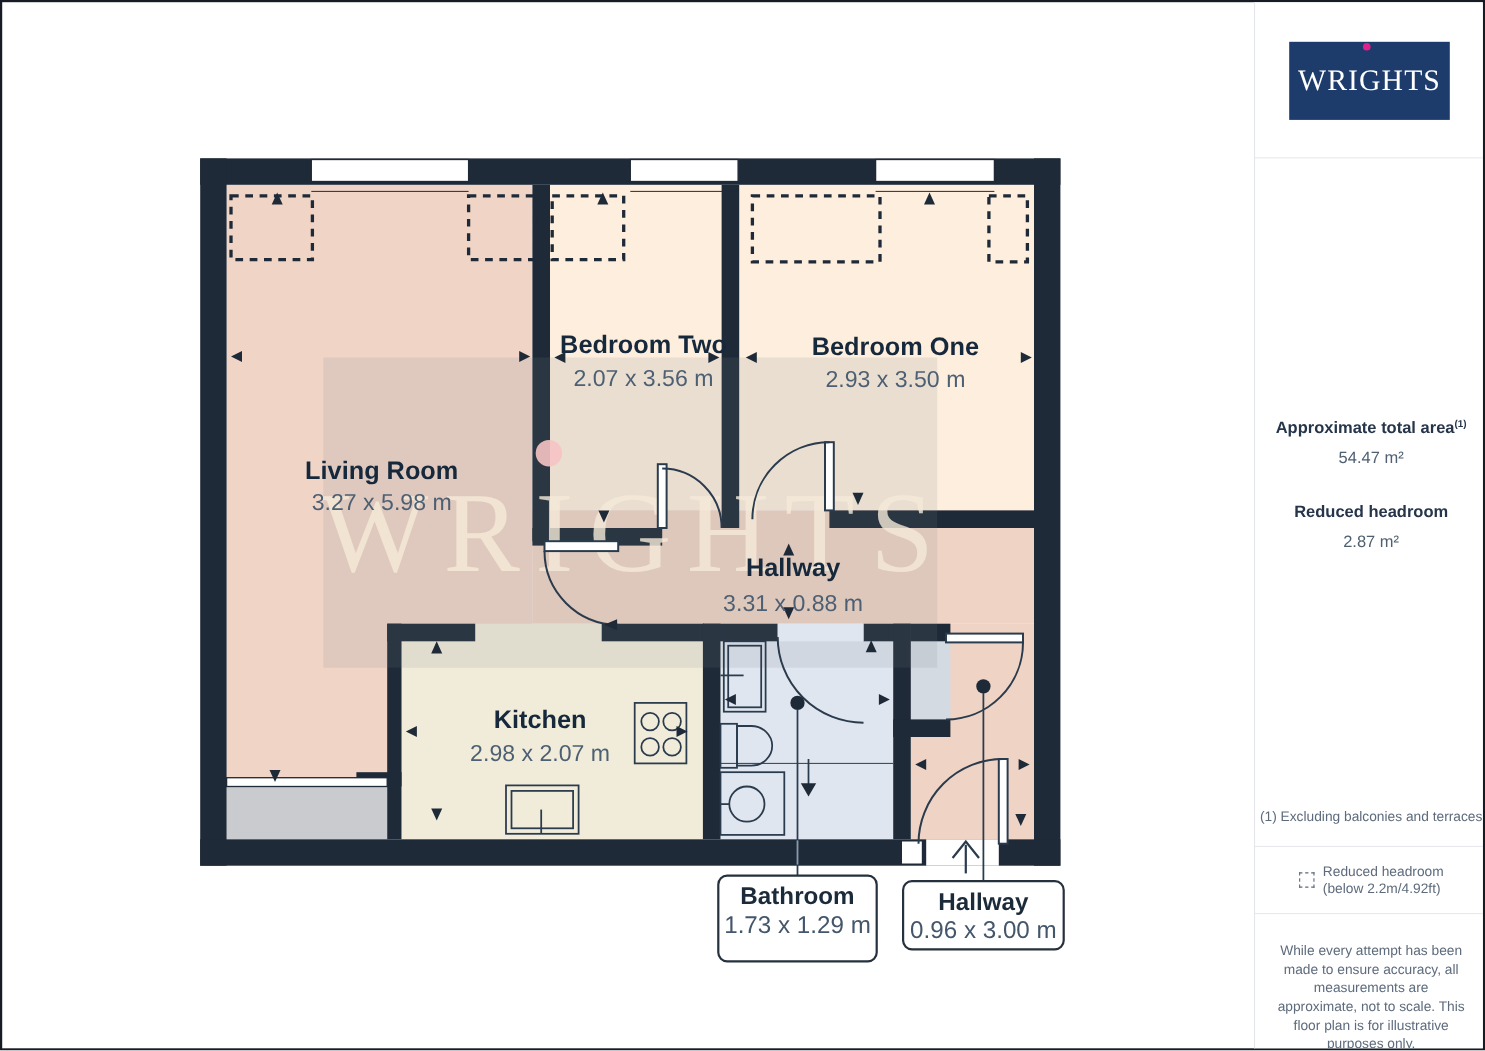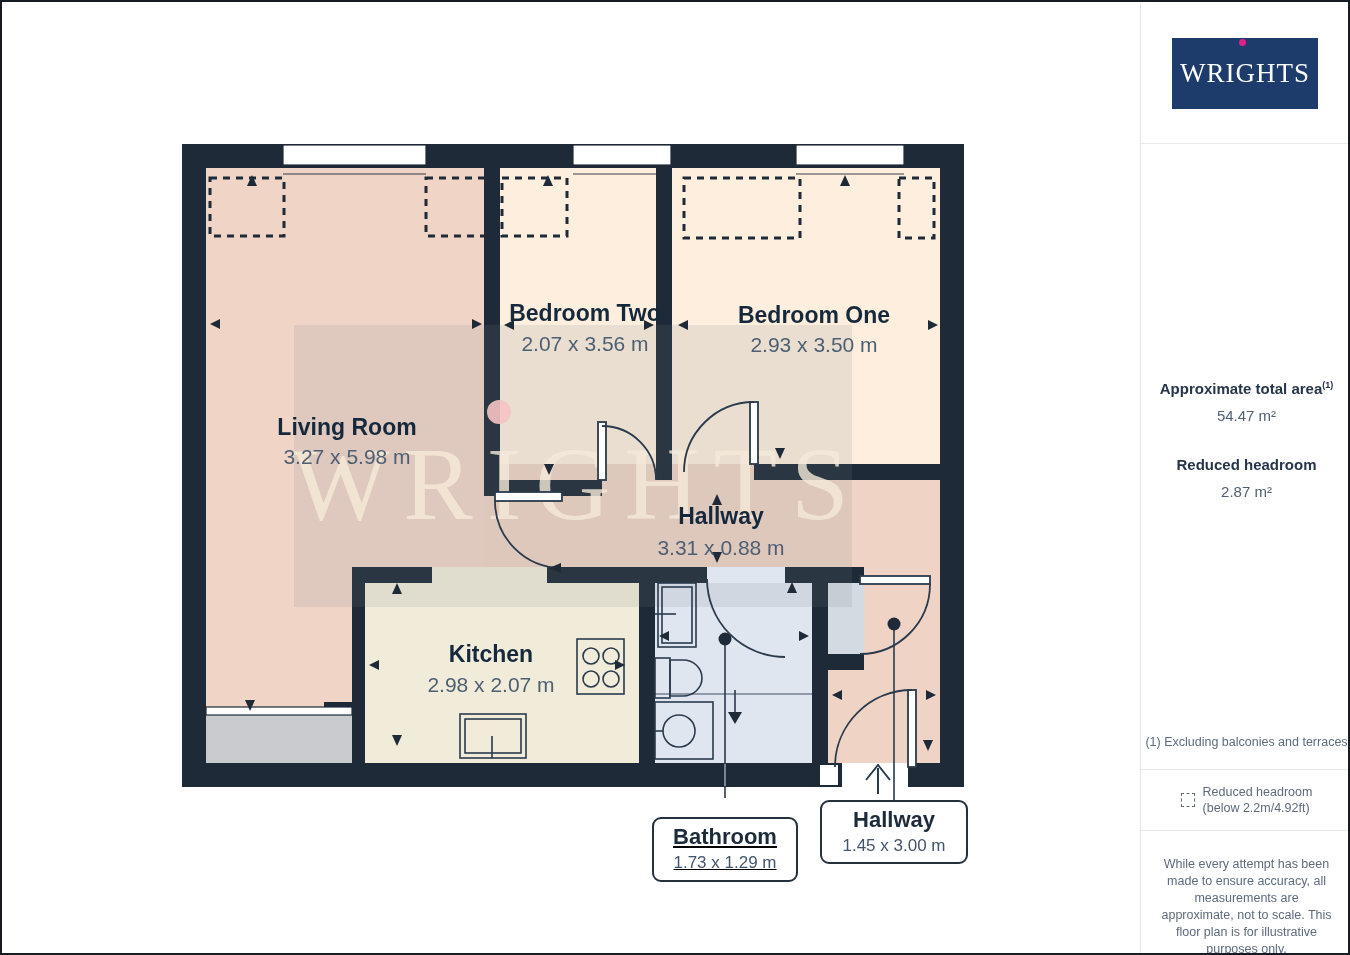--- a/index.html
+++ b/index.html
@@ -11,21 +11,21 @@
   .plan-area{position:absolute;left:0;top:0;width:1138px;height:955px;}
   .plan-svg{position:absolute;left:0;top:0;}
   .room-name{font-family:"Liberation Sans",sans-serif;font-size:23px;font-weight:700;fill:#16293c;text-anchor:middle;}
   .room-dims{font-family:"Liberation Sans",sans-serif;font-size:21px;font-weight:400;fill:#4d5f73;text-anchor:middle;}
   .wm-text{font-family:"Liberation Serif",serif;font-size:104px;letter-spacing:14px;fill:#f6ebd9;opacity:.8;text-anchor:middle;}
   .callout{
     position:absolute;background:#ffffff;border:2px solid #26313e;border-radius:9px;
     text-align:center;padding:5px 4px;box-sizing:border-box;
   }
   .callout .c-name{font-size:22px;font-weight:700;color:#1c2b3a;line-height:26px;}
-  .callout .c-dims{font-size:17px;font-weight:400;color:#44566b;line-height:25px;}
+  .callout .c-dims{font-size:22px;font-weight:400;color:#44566b;line-height:25px;}
   
   .sidebar{
     position:absolute;left:1138px;top:0;width:212px;height:955px;background:#ffffff;
     border-left:1px solid #e3e6ea;box-sizing:border-box;color:#2e3b4e;
   }
   .sb-logo-sec{position:absolute;left:0;top:0;width:100%;height:141px;border-bottom:1px solid #e6e8ec;}
   .logo-box{position:absolute;left:31px;top:36px;width:146px;height:71px;background:#1d3c6b;
     display:flex;align-items:center;justify-content:center;}
   .logo-text{position:relative;color:#ffffff;font-family:"Liberation Serif",serif;font-size:27px;letter-spacing:1px;}
   .logo-dot{position:absolute;left:46%;top:1px;width:7px;height:7px;border-radius:50%;background:#e0218a;}
@@ -206,27 +206,27 @@
         <text class="room-dims" x="583" y="349">2.07 x 3.56 m</text>
         <text class="room-name" x="812" y="321">Bedroom One</text>
         <text class="room-dims" x="812" y="350">2.93 x 3.50 m</text>
         <text class="room-name" x="719" y="522">Hallway</text>
         <text class="room-dims" x="719" y="553">3.31 x 0.88 m</text>
         <text class="room-name" x="489" y="660">Kitchen</text>
         <text class="room-dims" x="489" y="690">2.98 x 2.07 m</text>
       </g>
     </svg>
 
-    <div class="callout" style="left:650px;top:815px;width:146px;height:65px;text-decoration:underline;">
+    <div class="callout" style="left:650px;top:793px;width:146px;height:80px;">
       <div class="c-name">Bathroom</div>
       <div class="c-dims">1.73 x 1.29 m</div>
     </div>
     <div class="callout" style="left:818px;top:798px;width:148px;height:64px;">
       <div class="c-name">Hallway</div>
-      <div class="c-dims">1.45 x 3.00 m</div>
+      <div class="c-dims">0.96 x 3.00 m</div>
     </div>
   </div>
 
   <aside class="sidebar">
     <div class="sb-logo-sec">
       <div class="logo-box">
         <span class="logo-text">WRIGHTS</span>
         <span class="logo-dot"></span>
       </div>
     </div>

